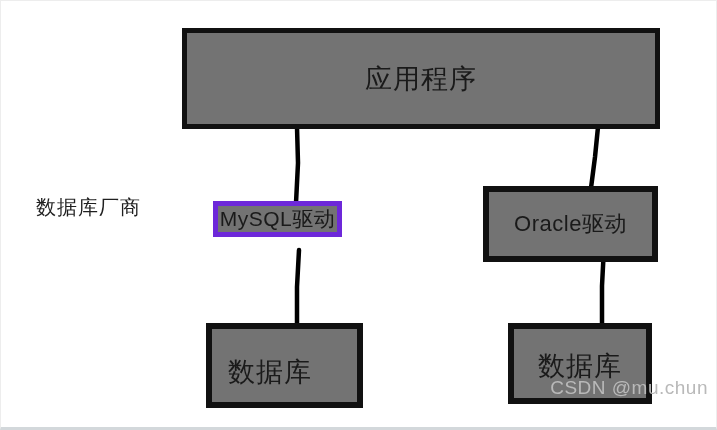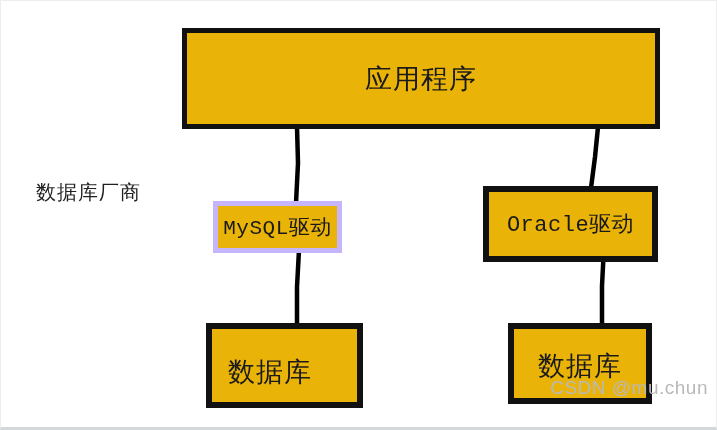--- a/index.html
+++ b/index.html
@@ -22,37 +22,36 @@
     position: absolute;
     left: 0; top: 0;
     width: 717px; height: 430px;
     pointer-events: none;
   }
   .node {
     position: absolute;
     display: flex;
     align-items: center;
     justify-content: center;
-    background: #eab308;
+    background: #737373;
     color: #1a1a1a;
     box-sizing: border-box;
     text-align: center;
     letter-spacing: 1px;
-    font-family: Liberation Mono, monospace;
   }
   .node-application {
     left: 181px; top: 27px;
     width: 478px; height: 101px;
     border: 5px solid #111111;
     font-size: 27px;
   }
   .node-mysql-driver {
     left: 212px; top: 200px;
-    width: 129px; height: 52px;
-    border: 5px solid #c4b5fd;
+    width: 129px; height: 36px;
+    border: 5px solid #6d28d9;
     font-size: 21px;
     letter-spacing: 0.5px;
   }
   .node-oracle-driver {
     left: 482px; top: 185px;
     width: 175px; height: 76px;
     border: 6px solid #111111;
     font-size: 22px;
     letter-spacing: 0.5px;
   }
@@ -68,21 +67,21 @@
   .node-database-right {
     left: 507px; top: 322px;
     width: 144px; height: 81px;
     border: 6px solid #111111;
     font-size: 27px;
     align-items: flex-end;
     padding-bottom: 14px;
   }
   .side-label {
     position: absolute;
-    left: 35px; top: 178px;
+    left: 35px; top: 193px;
     font-size: 20px;
     color: #1f1f1f;
     letter-spacing: 1px;
     white-space: nowrap;
   }
   .watermark {
     position: absolute;
     right: 8px; top: 376px;
     font-size: 19px;
     color: #b9b9b9;

